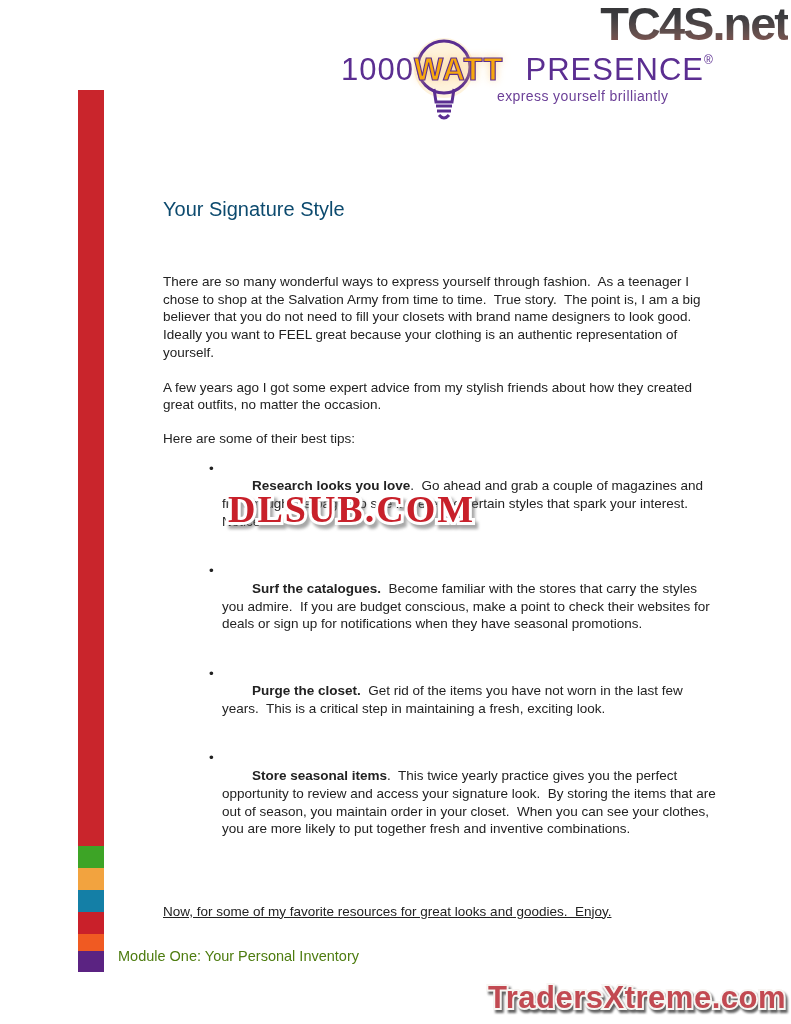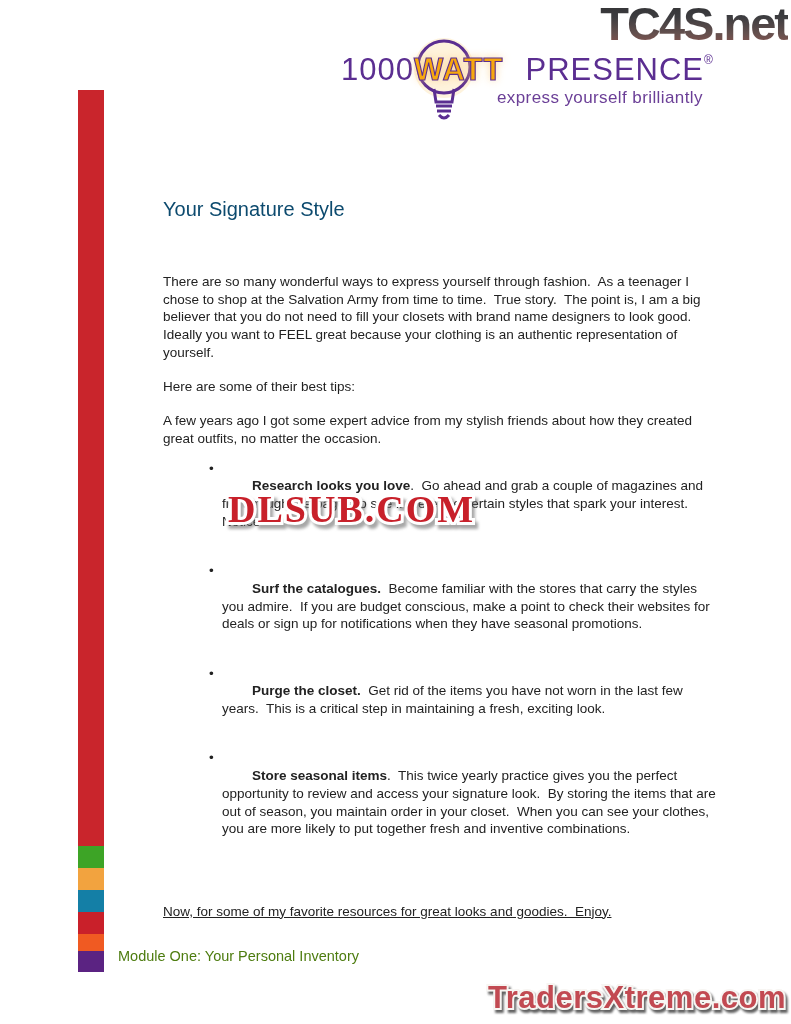--- a/index.html
+++ b/index.html
@@ -15,21 +15,21 @@
   
   .logo-wrap { position: absolute; top: 0; left: 0; width: 791px; height: 130px; }
   .bulb-svg { position: absolute; left: 412px; top: 38px; z-index: 1; }
   .logo-line { position: absolute; left: 341px; top: 52px; z-index: 2; font-size: 31px;
     letter-spacing: 1px; white-space: nowrap; }
   .logo-1000 { color: #5b2e91; }
   .logo-watt { color: #f7a80e; font-weight: bold; -webkit-text-stroke: 1.1px #5b2e91;
     text-shadow: 0 0 9px rgba(251,203,126,0.9); }
   .logo-presence { color: #5b2e91; margin-left: 22px; }
   .logo-reg { color: #5b2e91; font-size: 12px; vertical-align: 16px; letter-spacing: 0; }
-  .tagline { position: absolute; left: 497px; top: 88px; z-index: 2; font-size: 17px;
+  .tagline { position: absolute; left: 497px; top: 88px; z-index: 2; font-size: 14px;
     color: #6b3f97; letter-spacing: 0.4px; }
 
   
   .stripe { position: absolute; left: 78px; top: 90px; width: 26px; }
   .seg { width: 26px; }
   .seg-red-long { height: 756px; background: #c9252c; }
   .seg-green   { height: 22px; background: #3da426; }
   .seg-amber   { height: 22px; background: #f2a33f; }
   .seg-teal    { height: 22px; background: #147fa6; }
   .seg-red     { height: 22px; background: #c9202a; }
@@ -91,22 +91,22 @@
     <div class="seg seg-teal"></div>
     <div class="seg seg-red"></div>
     <div class="seg seg-orange"></div>
     <div class="seg seg-purple"></div>
   </div>
 
   <div class="content">
     <div class="doc-title">Your Signature Style</div>
 
     <p class="para p1">There are so many wonderful ways to express yourself through fashion.  As a teenager I chose to shop at the Salvation Army from time to time.  True story.  The point is, I am a big believer that you do not need to fill your closets with brand name designers to look good.  Ideally you want to FEEL great because your clothing is an authentic representation of yourself.</p>
+    <p class="para p2">A few years ago I got some expert advice from my stylish friends about how they created great outfits, no matter the occasion.</p>
     <p class="para p3">Here are some of their best tips:</p>
-    <p class="para p2">A few years ago I got some expert advice from my stylish friends about how they created great outfits, no matter the occasion.</p>
 
     <div class="bullets">
       <div class="bullet">
         <span class="dot">•</span><b>Research looks you love</b><span>.  Go ahead and grab a couple of magazines and flip through the pages to see if there are certain styles that spark your interest.  Notice</span>
       </div>
       <div class="bullet">
         <span class="dot">•</span><b>Surf the catalogues.</b><span>  Become familiar with the stores that carry the styles you admire.  If you are budget conscious, make a point to check their websites for deals or sign up for notifications when they have seasonal promotions.</span>
       </div>
       <div class="bullet">
         <span class="dot">•</span><b>Purge the closet.</b><span>  Get rid of the items you have not worn in the last few years.  This is a critical step in maintaining a fresh, exciting look.</span>

